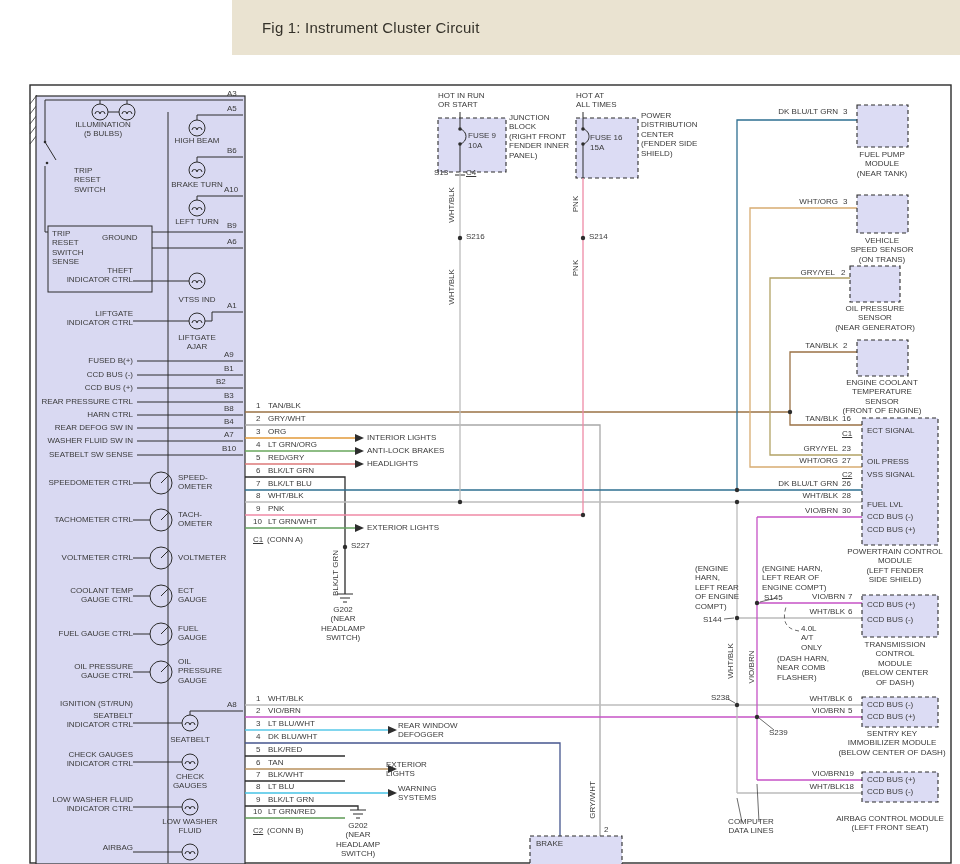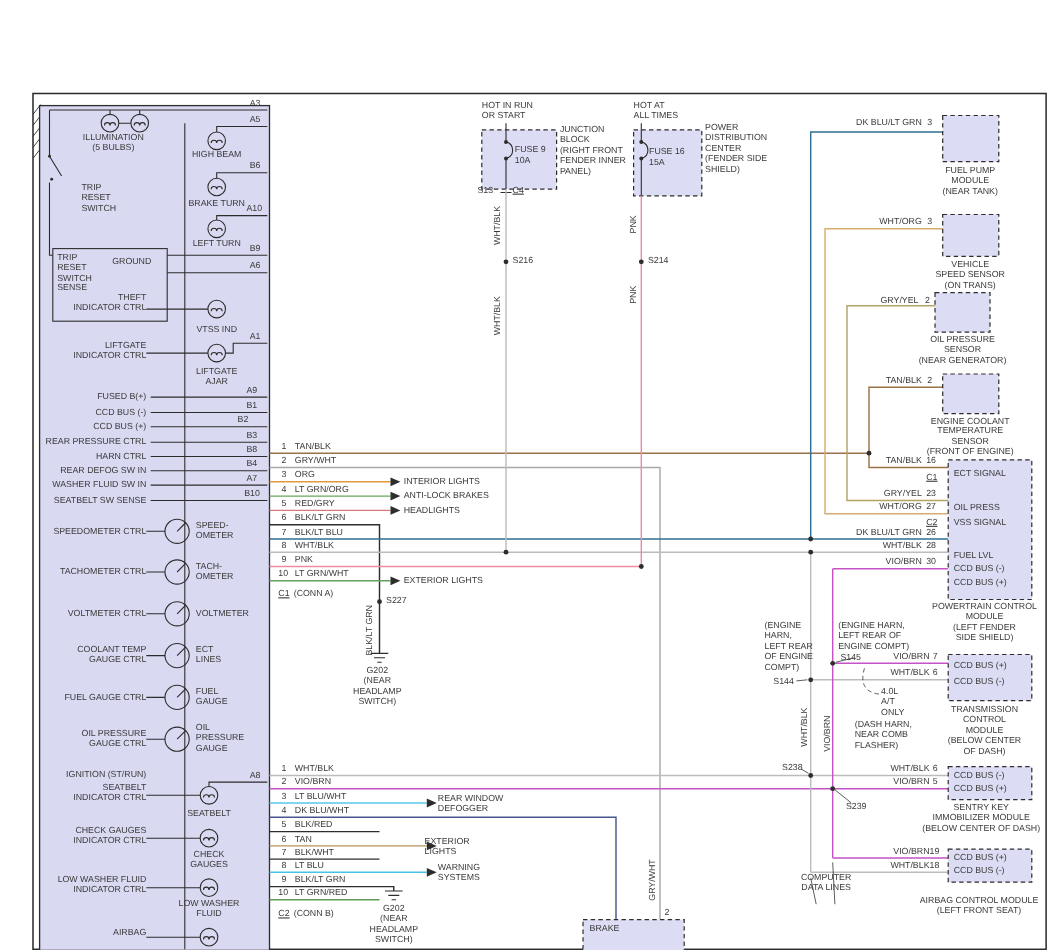--- a/index.html
+++ b/index.html
@@ -18,20 +18,23 @@
   .box{fill:#dcdcf4;stroke:#2d2d2d;stroke-width:1.1;}
   .pl{fill:#d9d9f2;stroke:#2d2d2d;stroke-width:1.2;}
   .dsh{stroke-dasharray:4 3;}
   .dot{fill:#2d2d2d;stroke:none;}
 </style>
 </head>
 <body>
 
 <div class="screen">
 
+  <div class="topbar">
+    <div class="title">Fig 1: Instrument Cluster Circuit</div>
+  </div>
 
   <svg class="wires" width="960" height="864" viewBox="0 0 960 864">
     <g>
       <rect class="bk" x="30" y="85" width="921" height="778" style="stroke-width:1.4"></rect>
       <path class="bk" style="stroke-width:.8" d="M30 104 L37 95 M30 114 L37 105 M30 124 L37 115 M30 134 L37 125 M30 144 L37 135"></path>
     </g>
 
     <g>
       <rect class="pl" x="36" y="96" width="209" height="768"></rect>
       <line class="bk" x1="168" y1="112" x2="168" y2="863"></line>
@@ -204,21 +207,21 @@
   <div class="lb" style="left:178px;top:473px">SPEED-
 OMETER</div>
   <div class="lb r" style="right:827px;top:515px">TACHOMETER CTRL</div>
   <div class="lb" style="left:178px;top:510px">TACH-
 OMETER</div>
   <div class="lb r" style="right:827px;top:553px">VOLTMETER CTRL</div>
   <div class="lb" style="left:178px;top:553px">VOLTMETER</div>
   <div class="lb r" style="right:827px;top:586px">COOLANT TEMP
 GAUGE CTRL</div>
   <div class="lb" style="left:178px;top:586px">ECT
-LINES</div>
+GAUGE</div>
   <div class="lb r" style="right:827px;top:629px">FUEL GAUGE CTRL</div>
   <div class="lb" style="left:178px;top:624px">FUEL
 GAUGE</div>
   <div class="lb r" style="right:827px;top:662px">OIL PRESSURE
 GAUGE CTRL</div>
   <div class="lb" style="left:178px;top:657px">OIL
 PRESSURE
 GAUGE</div>
   <div class="lb r" style="right:827px;top:699px">IGNITION (ST/RUN)</div>
   <div class="lb r" style="right:827px;top:711px">SEATBELT
@@ -419,19 +422,19 @@
   <div class="lb" style="left:801px;top:624px">4.0L
 A/T
 ONLY</div>
   <div class="lb" style="left:777px;top:654px">(DASH HARN,
 NEAR COMB
 FLASHER)</div>
   <div class="lb" style="left:711px;top:693px">S238</div>
   <div class="lb" style="left:769px;top:728px">S239</div>
   <div class="lb v" style="left:731px;top:661px">WHT/BLK</div>
   <div class="lb v" style="left:752px;top:667px">VIO/BRN</div>
-  <div class="lb c" style="left:722px;top:793px;width:58px">COMPUTER
+  <div class="lb c" style="left:722px;top:817px;width:58px">COMPUTER
 DATA LINES</div>
   <div class="lb v" style="left:593px;top:800px">GRY/WHT</div>
   <div class="lb" style="left:604px;top:825px">2</div>
   <div class="lb" style="left:536px;top:839px">BRAKE</div>
 
 </div>
 
 </body></html>

